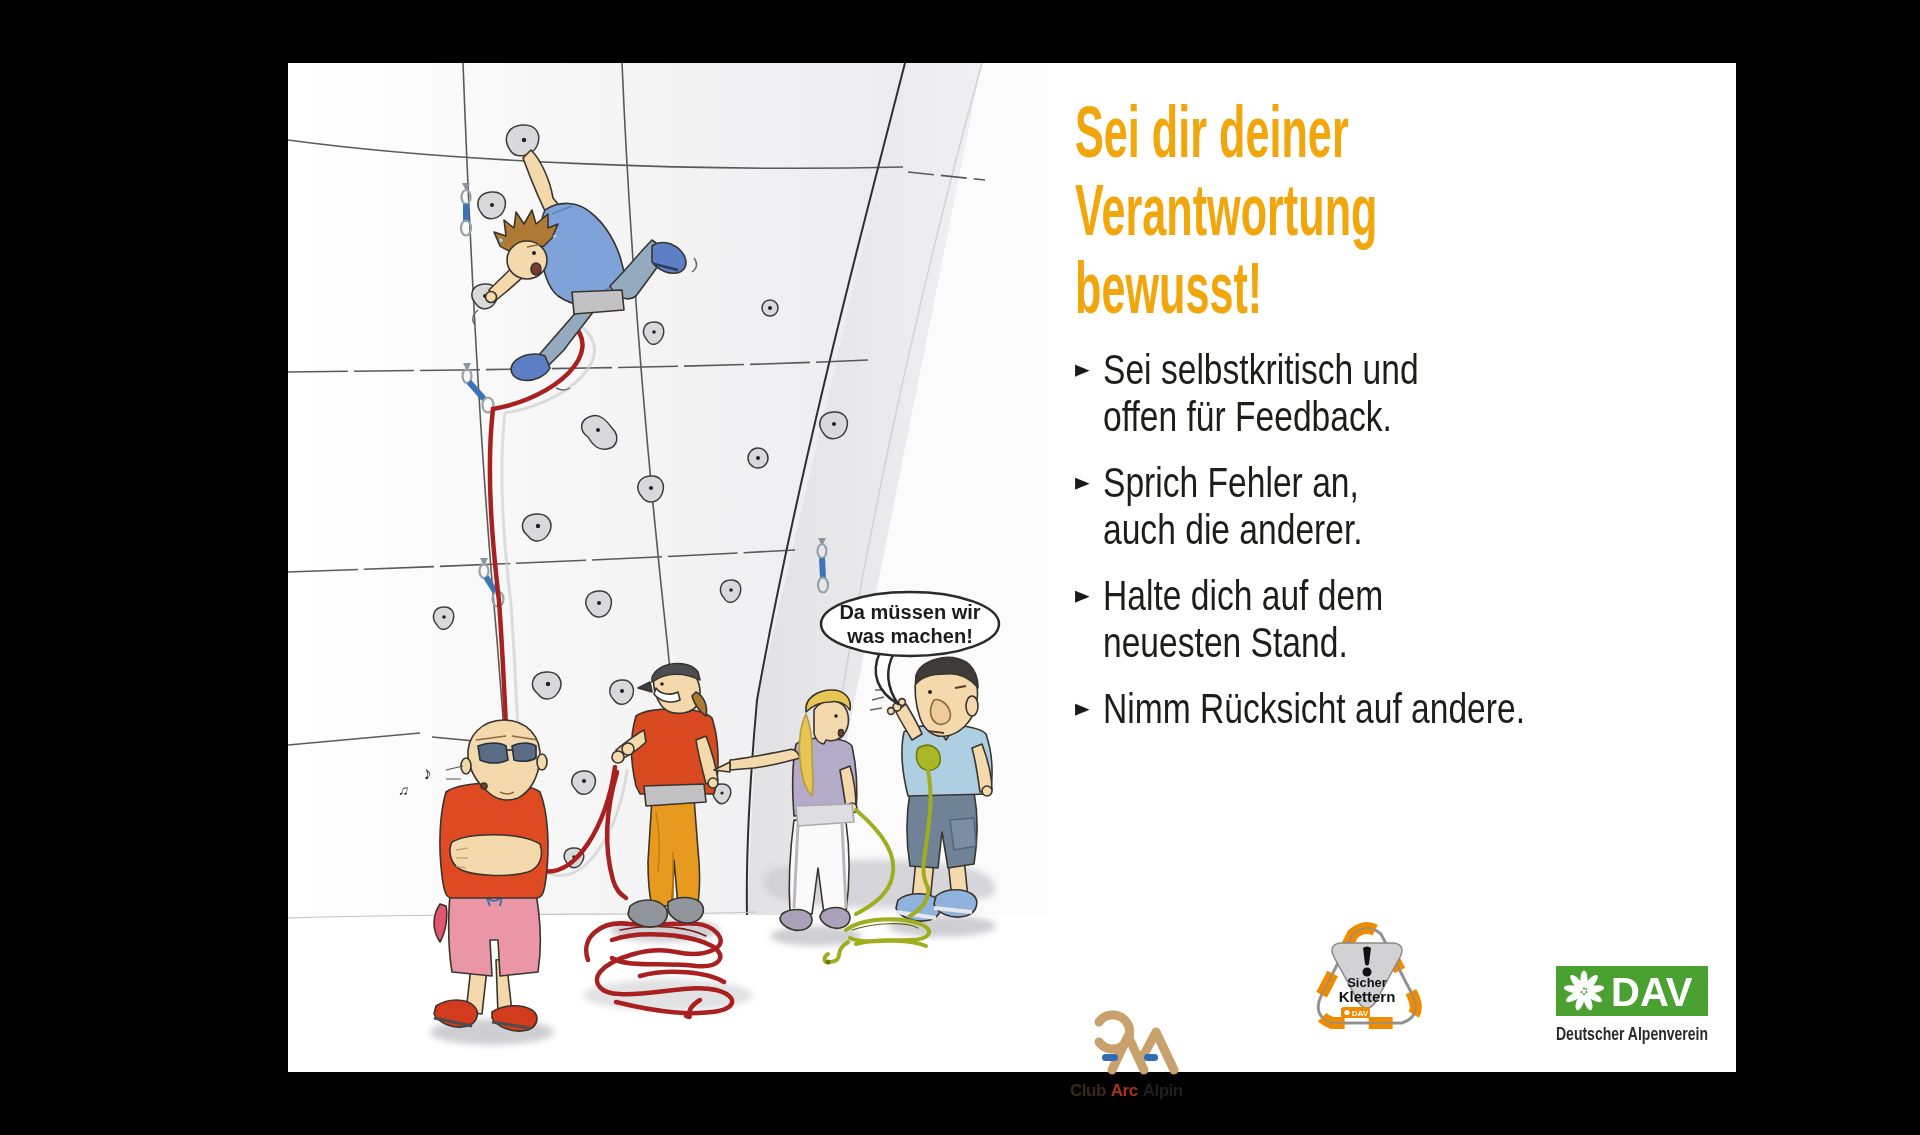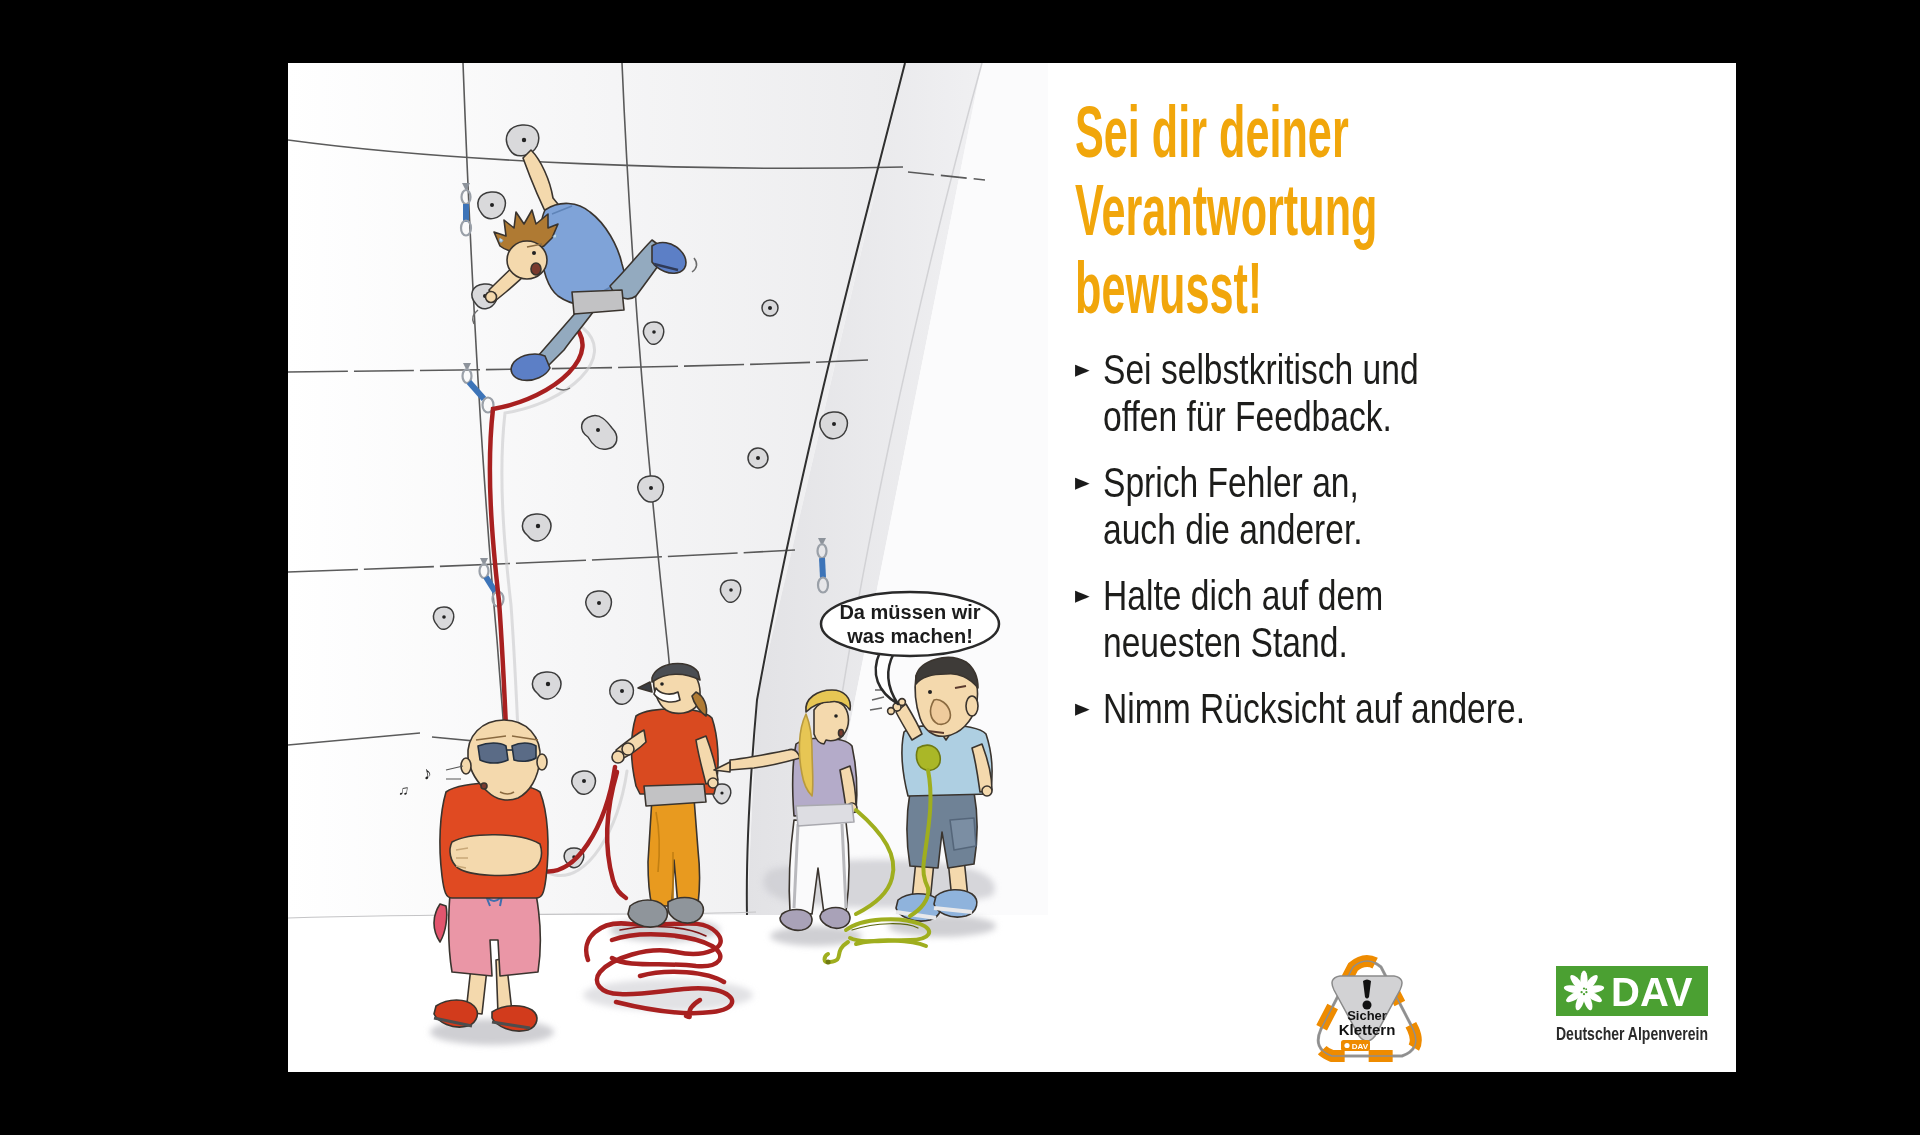--- a/index.html
+++ b/index.html
@@ -11,21 +11,21 @@
          font-size:72px;line-height:78px;font-weight:bold;color:#F1A60B;
          transform:scaleX(.60);transform-origin:0 0;white-space:nowrap;}
   .bullets{position:absolute;left:787px;top:283px;width:780px;
            transform:scaleX(.80);transform-origin:0 0;color:#1D1D1B;}
   .bullet-item{display:flex;margin-bottom:19px;}
   .bullet-marker{flex:0 0 35px;font-family:"DejaVu Sans",sans-serif;font-size:24px;
                  line-height:47px;color:#1a1a1a;}
   .bullet-text{font-size:42px;line-height:47px;letter-spacing:0;white-space:nowrap;}
   .logo{position:absolute;}
   .logo-caa{left:780px;top:903px;width:126px;height:140px;}
-  .logo-sk{left:1020px;top:889px;width:118px;height:120px;}
+  .logo-sk{left:1020px;top:856px;width:118px;height:120px;}
   .logo-dav{left:1267px;top:900px;width:156px;height:140px;}
   svg text{font-family:"Liberation Sans",sans-serif;}
 </style>
 </head>
 <body>
 
 <div class="stage">
  <div class="slide">
 
   <svg class="cartoon" viewBox="288 63 762 1010" xmlns="http://www.w3.org/2000/svg">
@@ -350,20 +350,33 @@
       </span>
     </div>
     <div class="bullet-item">
       <span class="bullet-marker">►</span>
       <span class="bullet-text">
         <span>Nimm Rücksicht auf andere.</span>
       </span>
     </div>
   </div>
 
+  <div class="logo logo-caa">
+    <svg viewBox="0 0 126 140" width="126" height="140" xmlns="http://www.w3.org/2000/svg">
+      <g fill="none" stroke="#C9A16D" stroke-width="9" stroke-linecap="round" stroke-linejoin="round">
+        <path d="M40,76 A17,17 0 1 1 40,96" transform="translate(-9,-20)"></path>
+        <path d="M44,104 L60,70 L76,104 M72,96 L88,66 L106,104"></path>
+      </g>
+      <rect x="34" y="88" width="16" height="7" rx="3.5" fill="#2E6DB4"></rect>
+      <rect x="76" y="88" width="14" height="7" rx="3.5" fill="#2E6DB4"></rect>
+      <text x="2" y="130" font-size="17" font-weight="bold" letter-spacing="-0.5">
+        <tspan fill="#3A2A1A">Club</tspan><tspan dx="5" fill="#A6341B">Arc</tspan><tspan dx="5" fill="#1F1F1F">Alpin</tspan>
+      </text>
+    </svg>
+  </div>
 
   <div class="logo logo-sk">
     <svg viewBox="0 0 118 120" width="118" height="120" xmlns="http://www.w3.org/2000/svg">
       <g>
         <path d="M45,15 Q59,3 73,15 L105,77 Q114,97 94,104 L24,104 Q4,97 13,77 Z" fill="#ffffff" stroke="#9a9a9a" stroke-width="3"></path>
         <path d="M45,15 Q59,3 73,15 L105,77 Q114,97 94,104 L24,104 Q4,97 13,77 Z" fill="none" stroke="#EE8B00" stroke-width="12" stroke-dasharray="24 24"></path>
         <path d="M45,15 Q59,3 73,15 L105,77 Q114,97 94,104 L24,104 Q4,97 13,77 Z" fill="none" stroke="#8e8e8e" stroke-width="1.5"></path>
         <path d="M32,24 L86,24 Q98,26 92,38 L67,84 Q59,94 51,84 L26,38 Q20,26 32,24 Z" fill="#D2D2D4" stroke="#8a8a8a" stroke-width="1.5"></path>
         <path d="M55,29 Q59,26 63,29 L61,45 Q59,48 57,45 Z" fill="#111"></path>
         <circle cx="59" cy="53" r="4.5" fill="#111"></circle>

